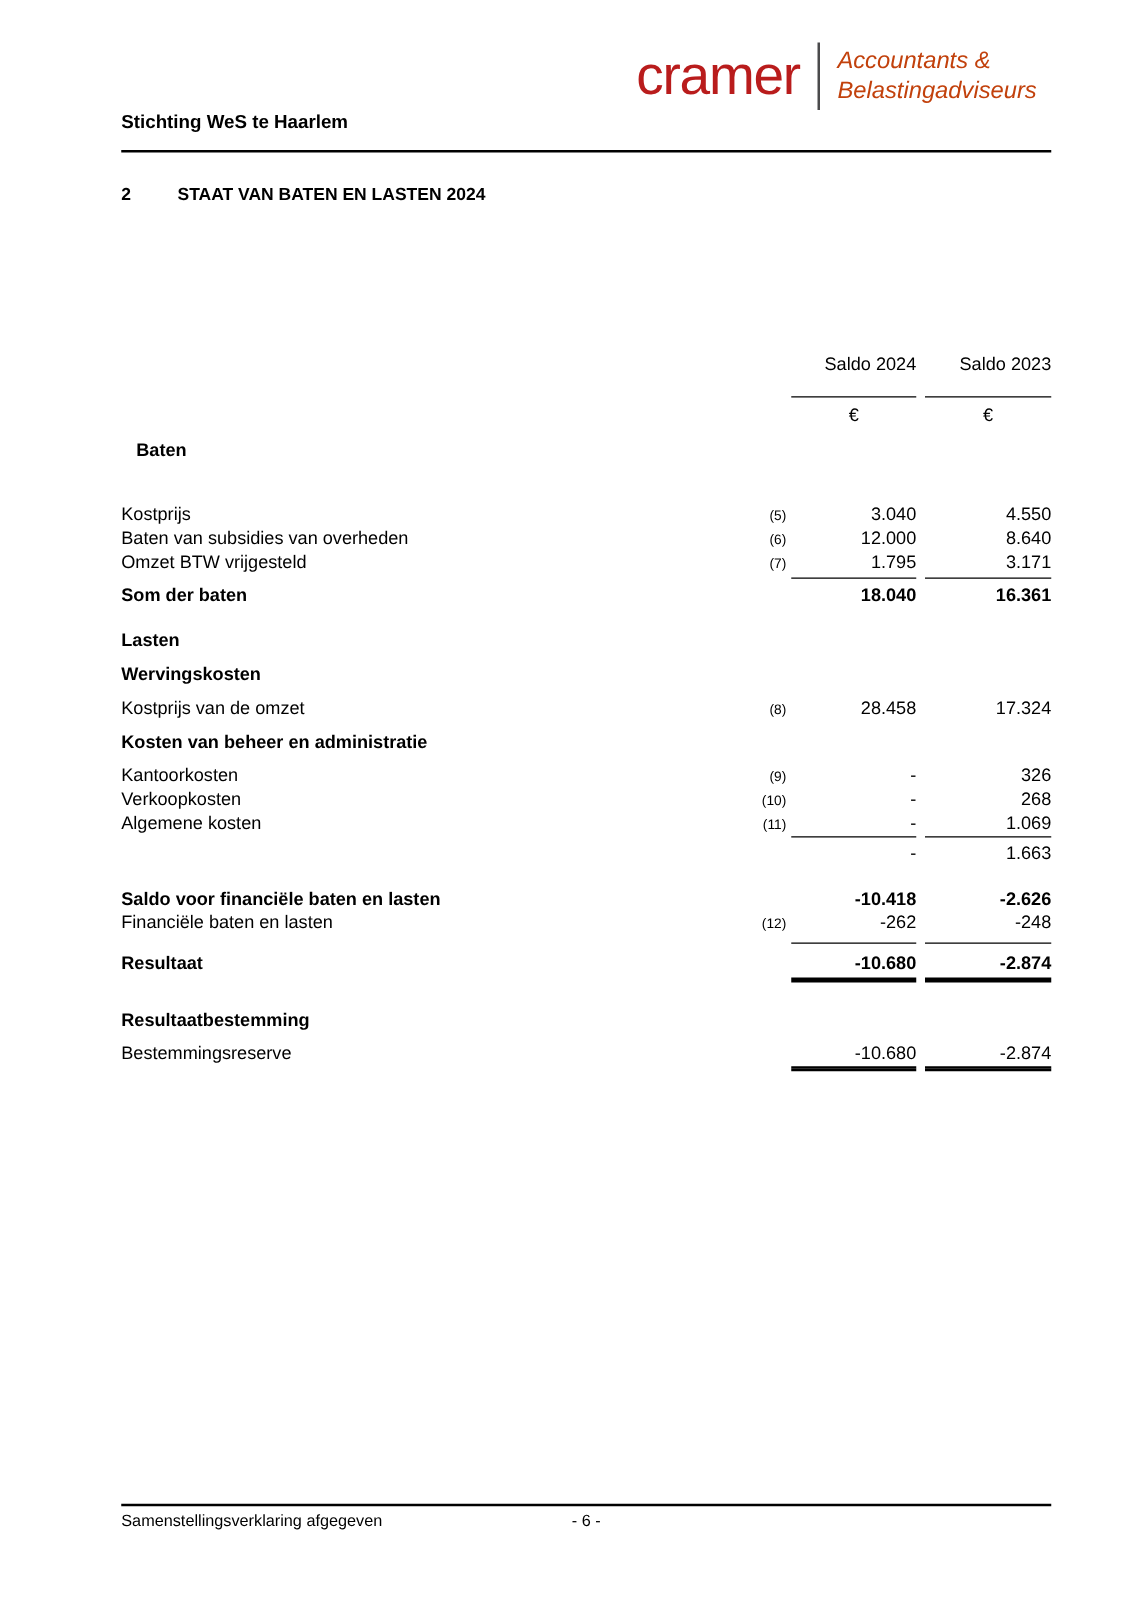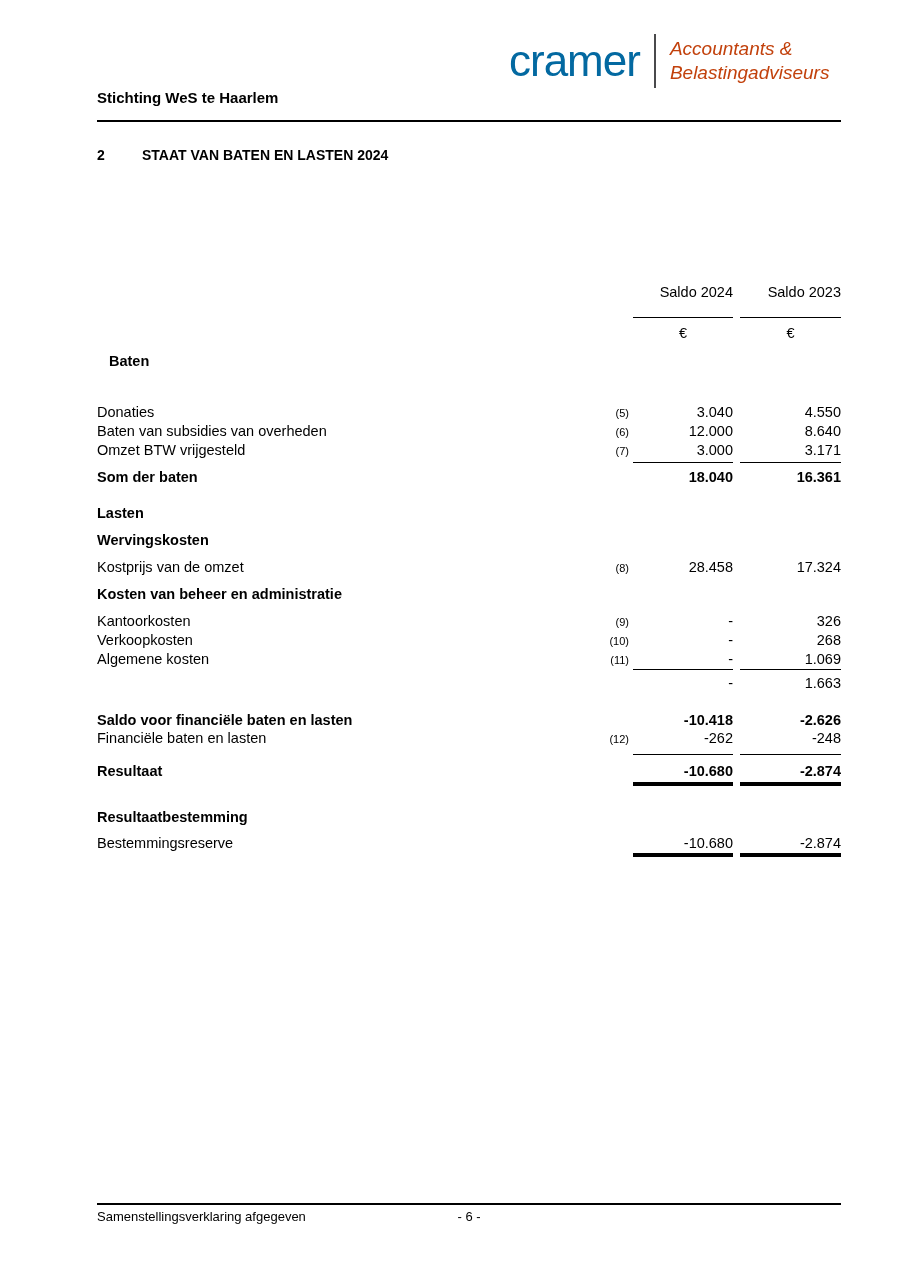--- a/index.html
+++ b/index.html
@@ -9,21 +9,21 @@
     width:905px; height:1280px;
     background:#ffffff;
     font-family:"Liberation Sans", sans-serif;
     color:#000;
     overflow:hidden;
     margin:0 auto;
   }
   
   .logo { position:absolute; left:509px; top:34px; display:flex; align-items:center; }
   .logo-brand {
-    font-size:44px; line-height:44px; color:#0369a1;
+    font-size:44px; line-height:44px; color:#b91c1c;
     letter-spacing:-1px; font-weight:400;
   }
   .logo-bar { width:2px; height:54px; background:#4a4a4c; margin:0 14px 0 14px; }
   .logo-tagline { font-size:19px; line-height:24px; color:#c2410c;font-style:italic; }
   
   .entity { position:absolute; left:97px; top:89px; font-size:15px; font-weight:bold; }
   .top-rule { position:absolute; left:97px; top:120px; width:744px; border-top:2px solid #000; }
   .title-row { position:absolute; left:97px; top:147px; font-size:14px; font-weight:bold; }
   .title-num { display:inline-block; width:45px; }
   
@@ -95,35 +95,35 @@
       <span class="c-v1">€</span>
       <span class="c-v2">€</span>
     </div>
 
     <div class="row bold mt-baten">
       <span class="c-lbl">Baten</span>
     </div>
 
     <div class="mt-rows1">
       <div class="row">
-        <span class="c-lbl">Donaties</span>
+        <span class="c-lbl">Kostprijs</span>
         <span class="c-ref">(5)</span>
         <span class="c-v1">3.040</span>
         <span class="c-v2">4.550</span>
       </div>
       <div class="row">
         <span class="c-lbl">Baten van subsidies van overheden</span>
         <span class="c-ref">(6)</span>
         <span class="c-v1">12.000</span>
         <span class="c-v2">8.640</span>
       </div>
       <div class="row">
         <span class="c-lbl">Omzet BTW vrijgesteld</span>
         <span class="c-ref">(7)</span>
-        <span class="c-v1">3.000</span>
+        <span class="c-v1">1.795</span>
         <span class="c-v2">3.171</span>
       </div>
     </div>
 
     <div class="rule-row mt-line1">
       <span class="rline r1"></span>
       <span class="rline r2"></span>
     </div>
     <div class="row bold mt-sum">
       <span class="c-lbl">Som der baten</span>

